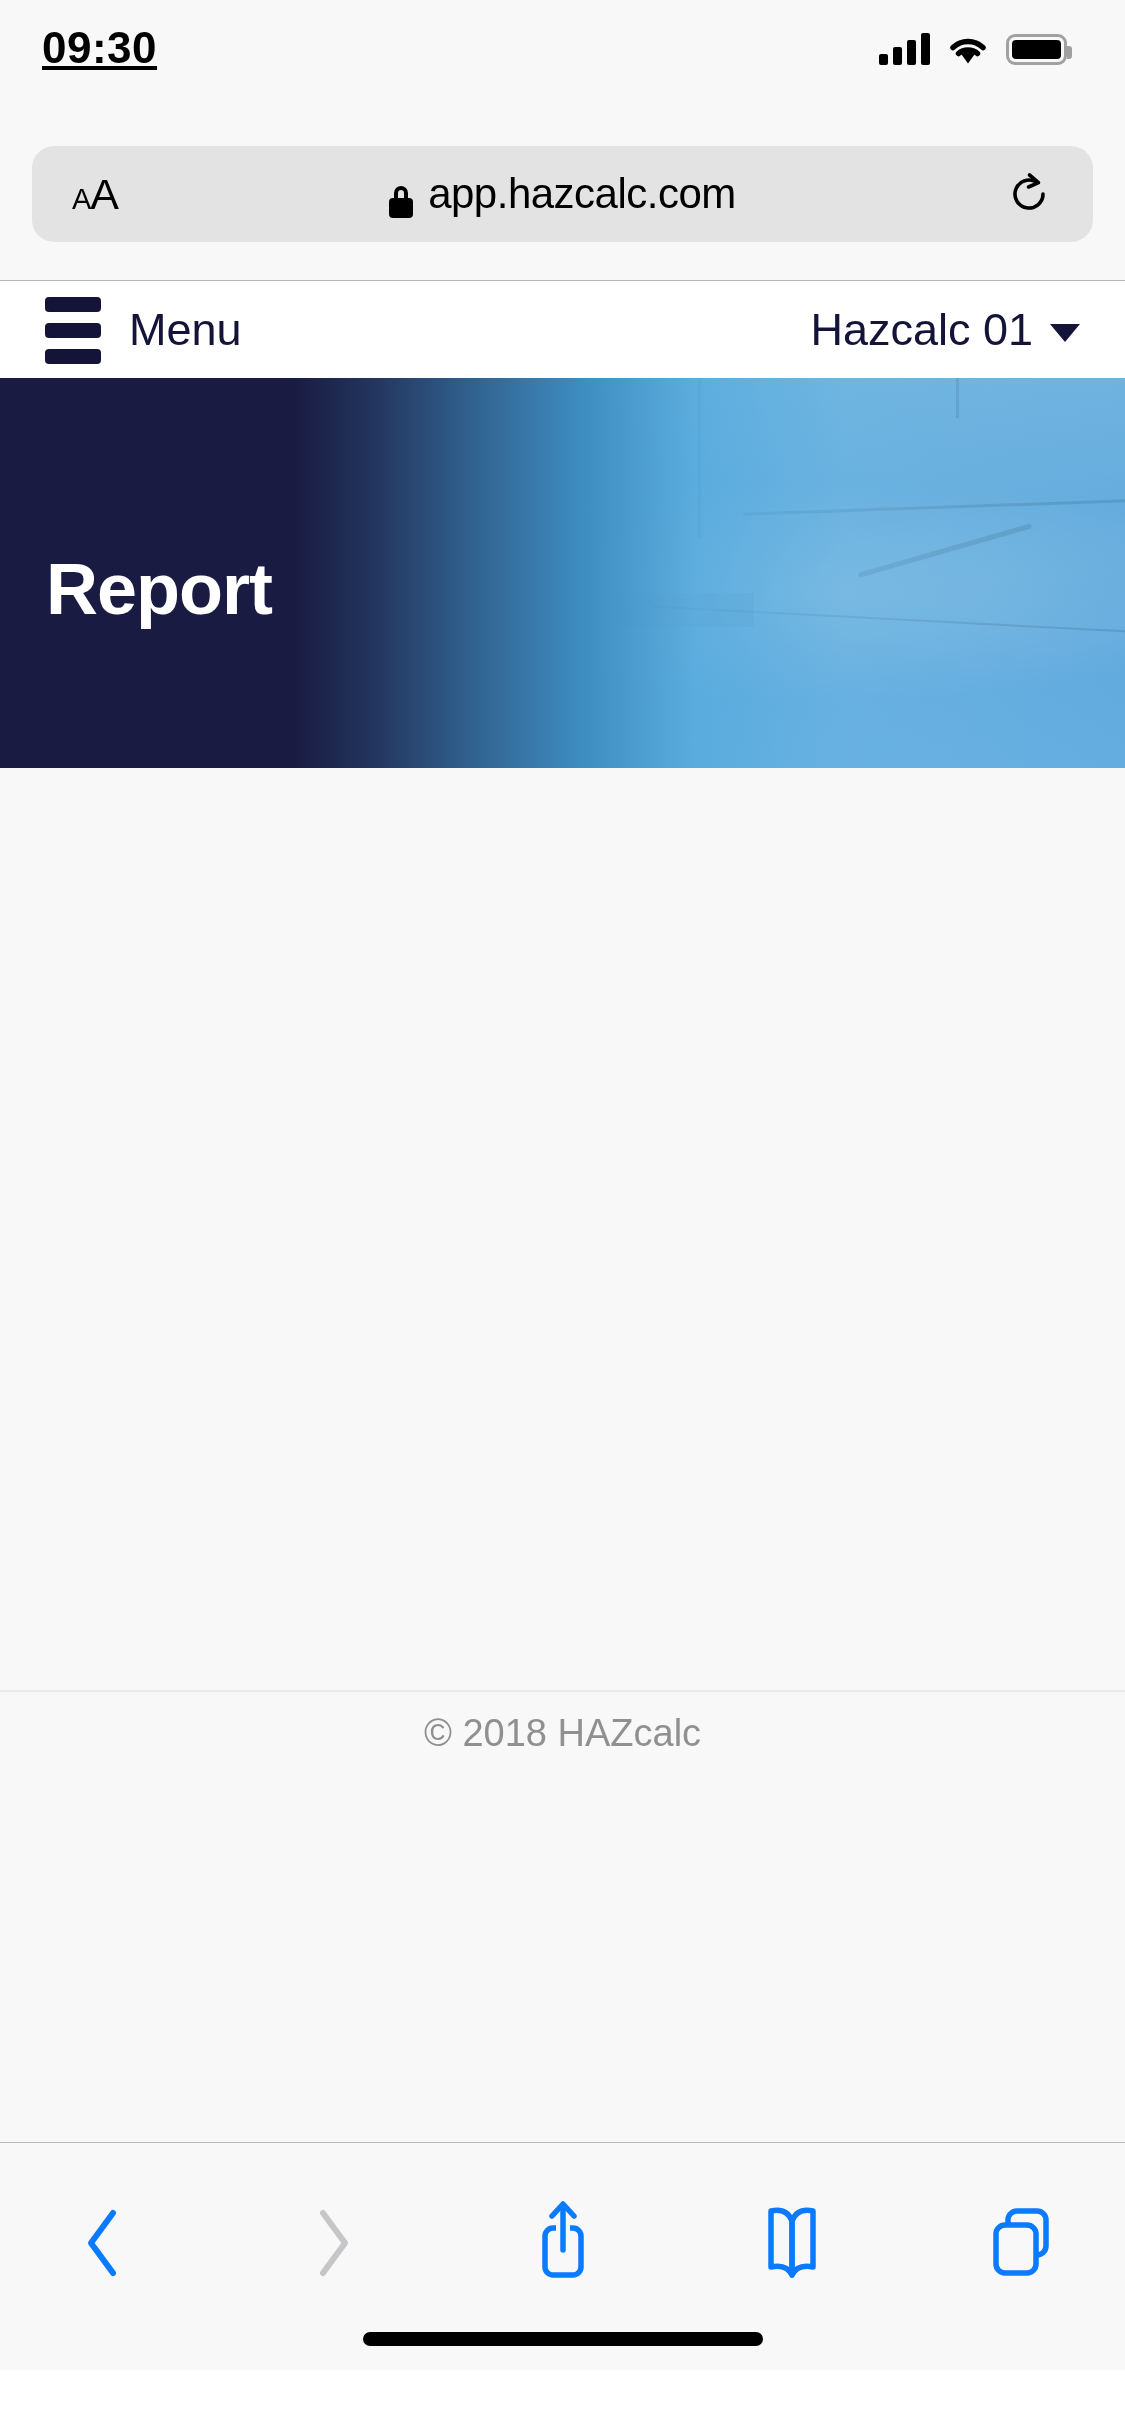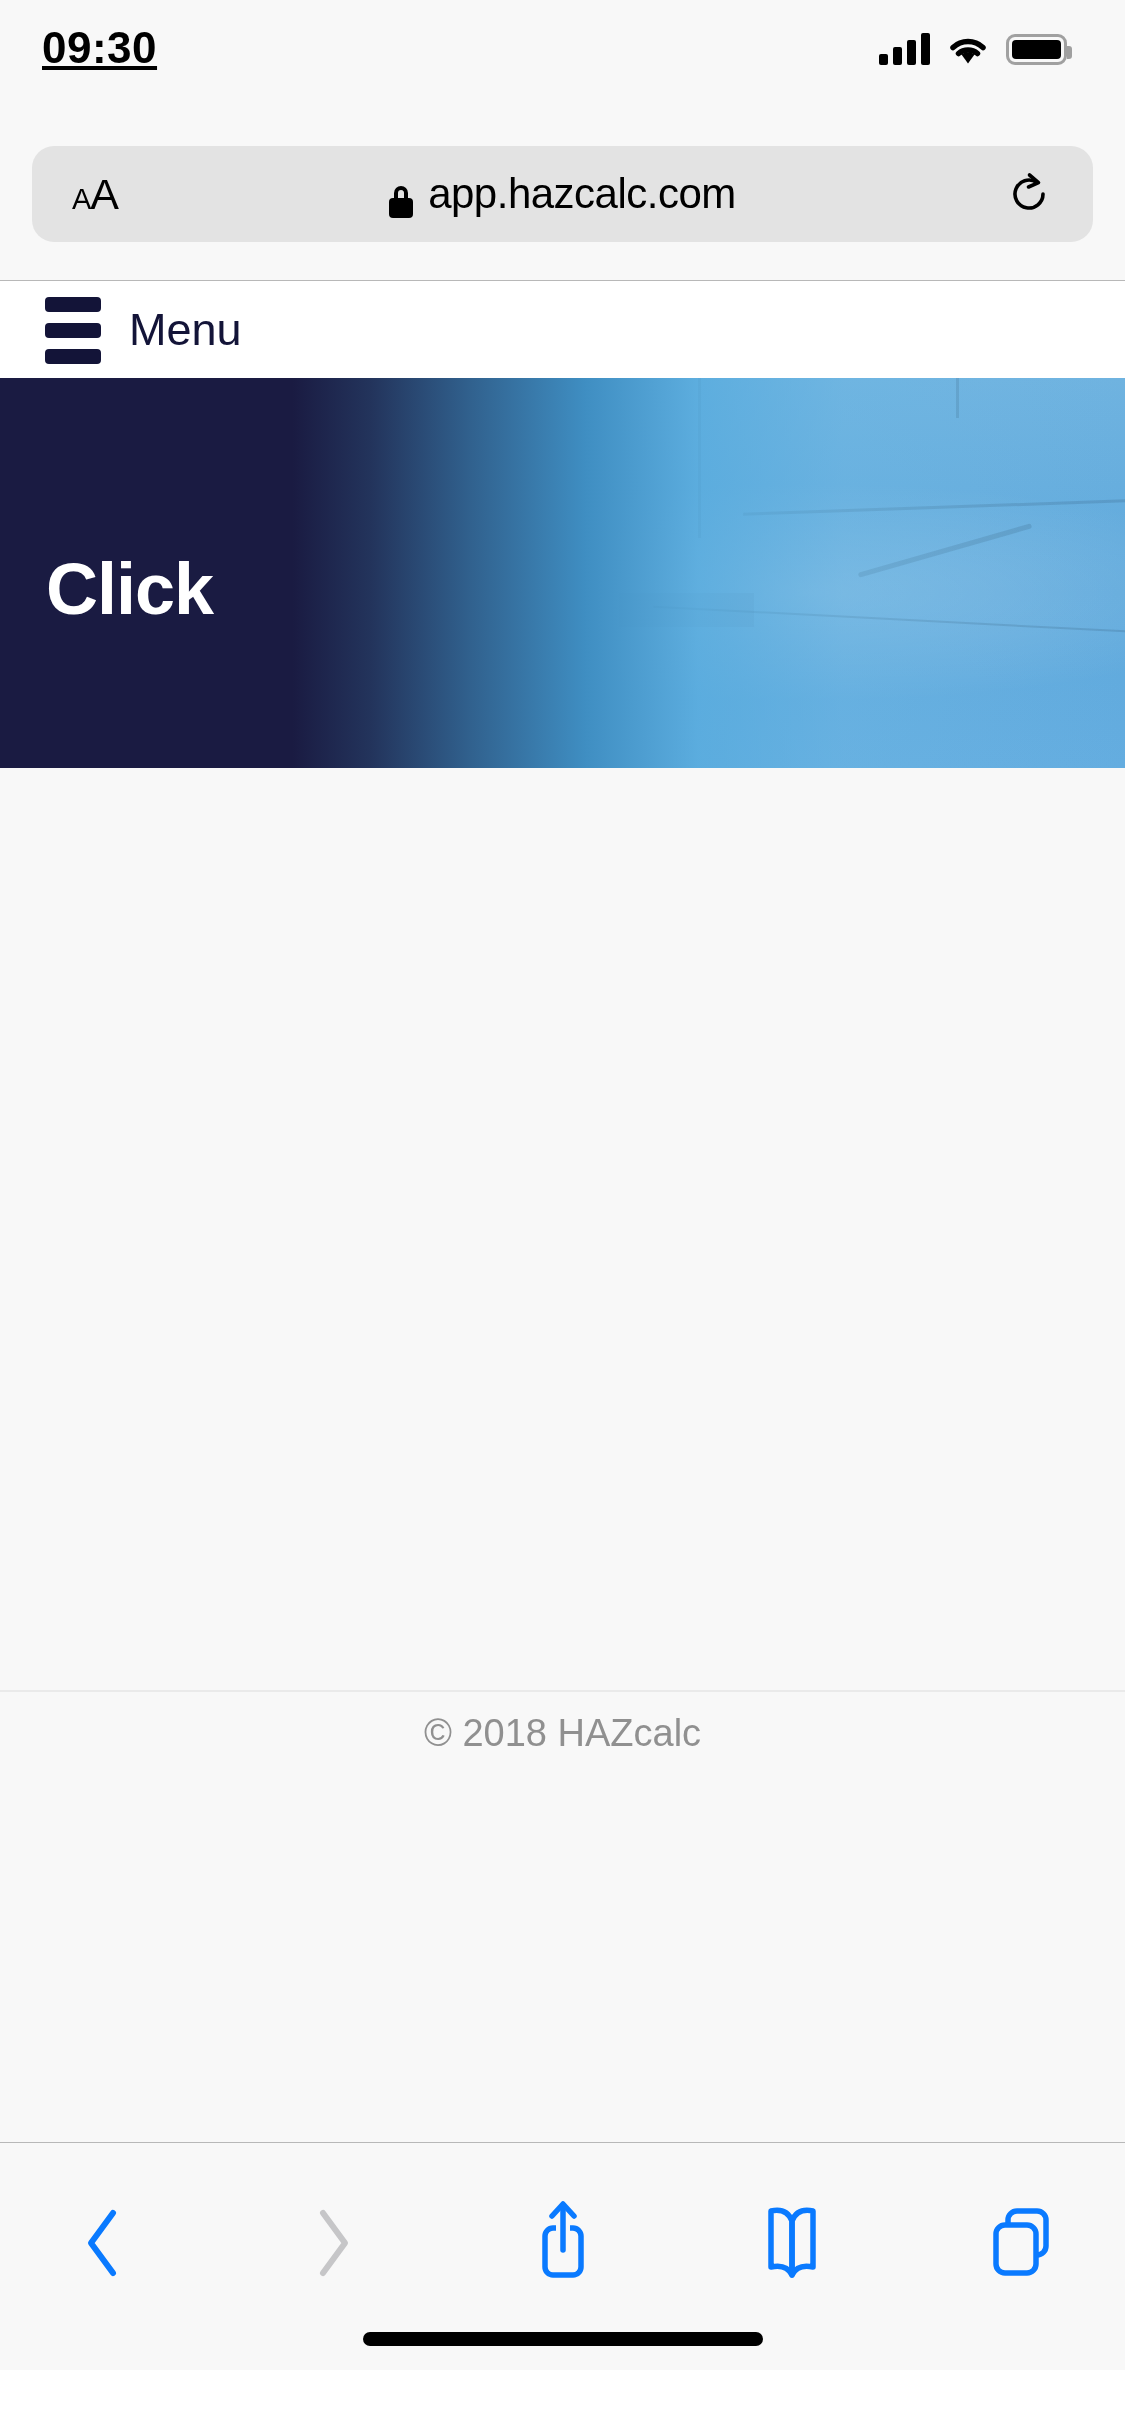--- a/index.html
+++ b/index.html
@@ -249,35 +249,39 @@
   <div class="app-header" style="margin-top:0;position:absolute;top:0;left:0;">
     <div class="app-header-inner">
       <div class="menu-btn">
         <span class="hamburger">
           <span></span>
             <span></span>
             <span></span>
         </span>
         <span class="menu-label">Menu</span>
       </div>
+      <div class="project-select">
+        <span class="project-name">Hazcalc 01</span>
+        <span class="caret"></span>
+      </div>
     </div>
   </div>
 
   <div class="hero">
     <div class="hero-photo">
       <div class="hero-line" style="left:62%;top:0;width:3px;height:160px;"></div>
       <div class="hero-line" style="left:85%;top:0;width:3px;height:40px;"></div>
       <div class="hero-line" style="left:66%;top:128px;width:34%;height:3px;transform:rotate(-2deg);"></div>
       <div class="hero-line" style="left:76%;top:170px;width:16%;height:5px;transform:rotate(-16deg);border-radius:3px;"></div>
       <div class="hero-line" style="left:55%;top:215px;width:12%;height:34px;opacity:.5;"></div>
       <div class="hero-line" style="left:0;top:300px;width:22%;height:3px;transform:rotate(6deg);"></div>
       <div class="hero-line" style="left:58%;top:240px;width:42%;height:2px;transform:rotate(3deg);"></div>
     </div>
     <div class="hero-grad"></div>
-    <div class="hero-title">Click</div>
+    <div class="hero-title">Report</div>
   </div>
 
 
   <div class="footer-sep"></div>
   <div class="footer-text">© 2018 HAZcalc</div>
 </div>
 
 <div class="toolbar">
   <div class="tb-btn">
     <svg width="48" height="80" viewBox="0 0 48 80">

